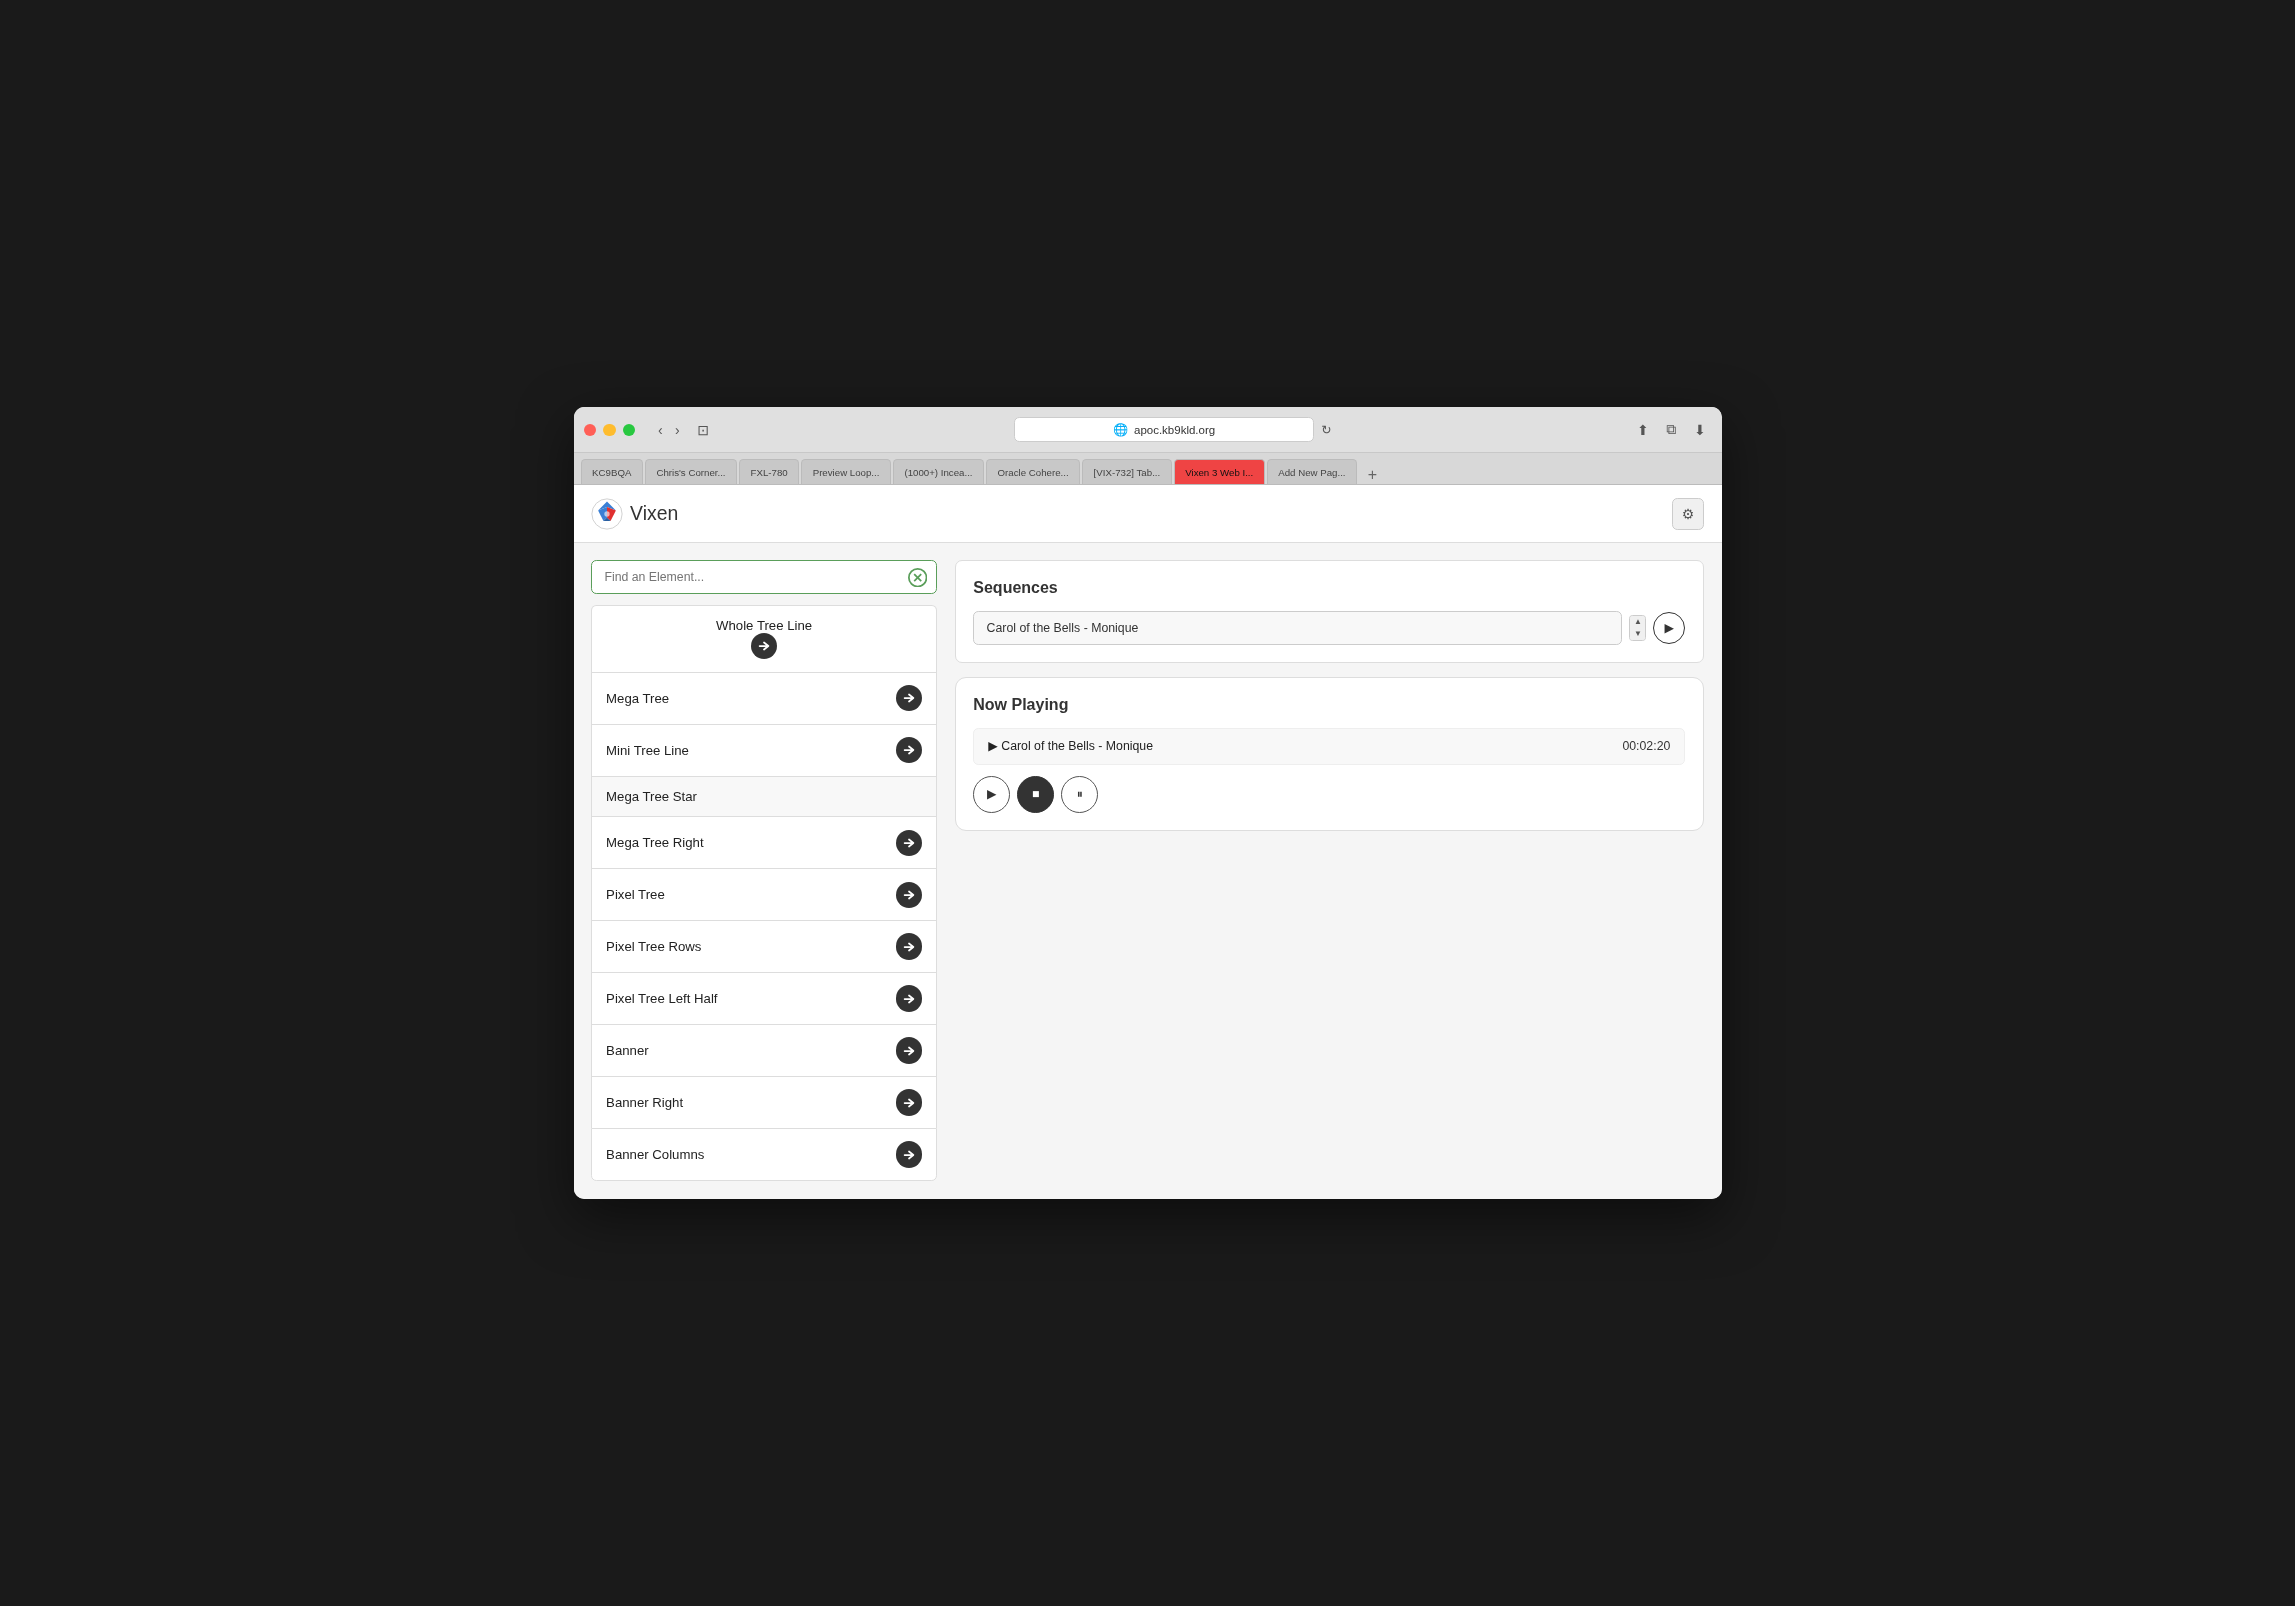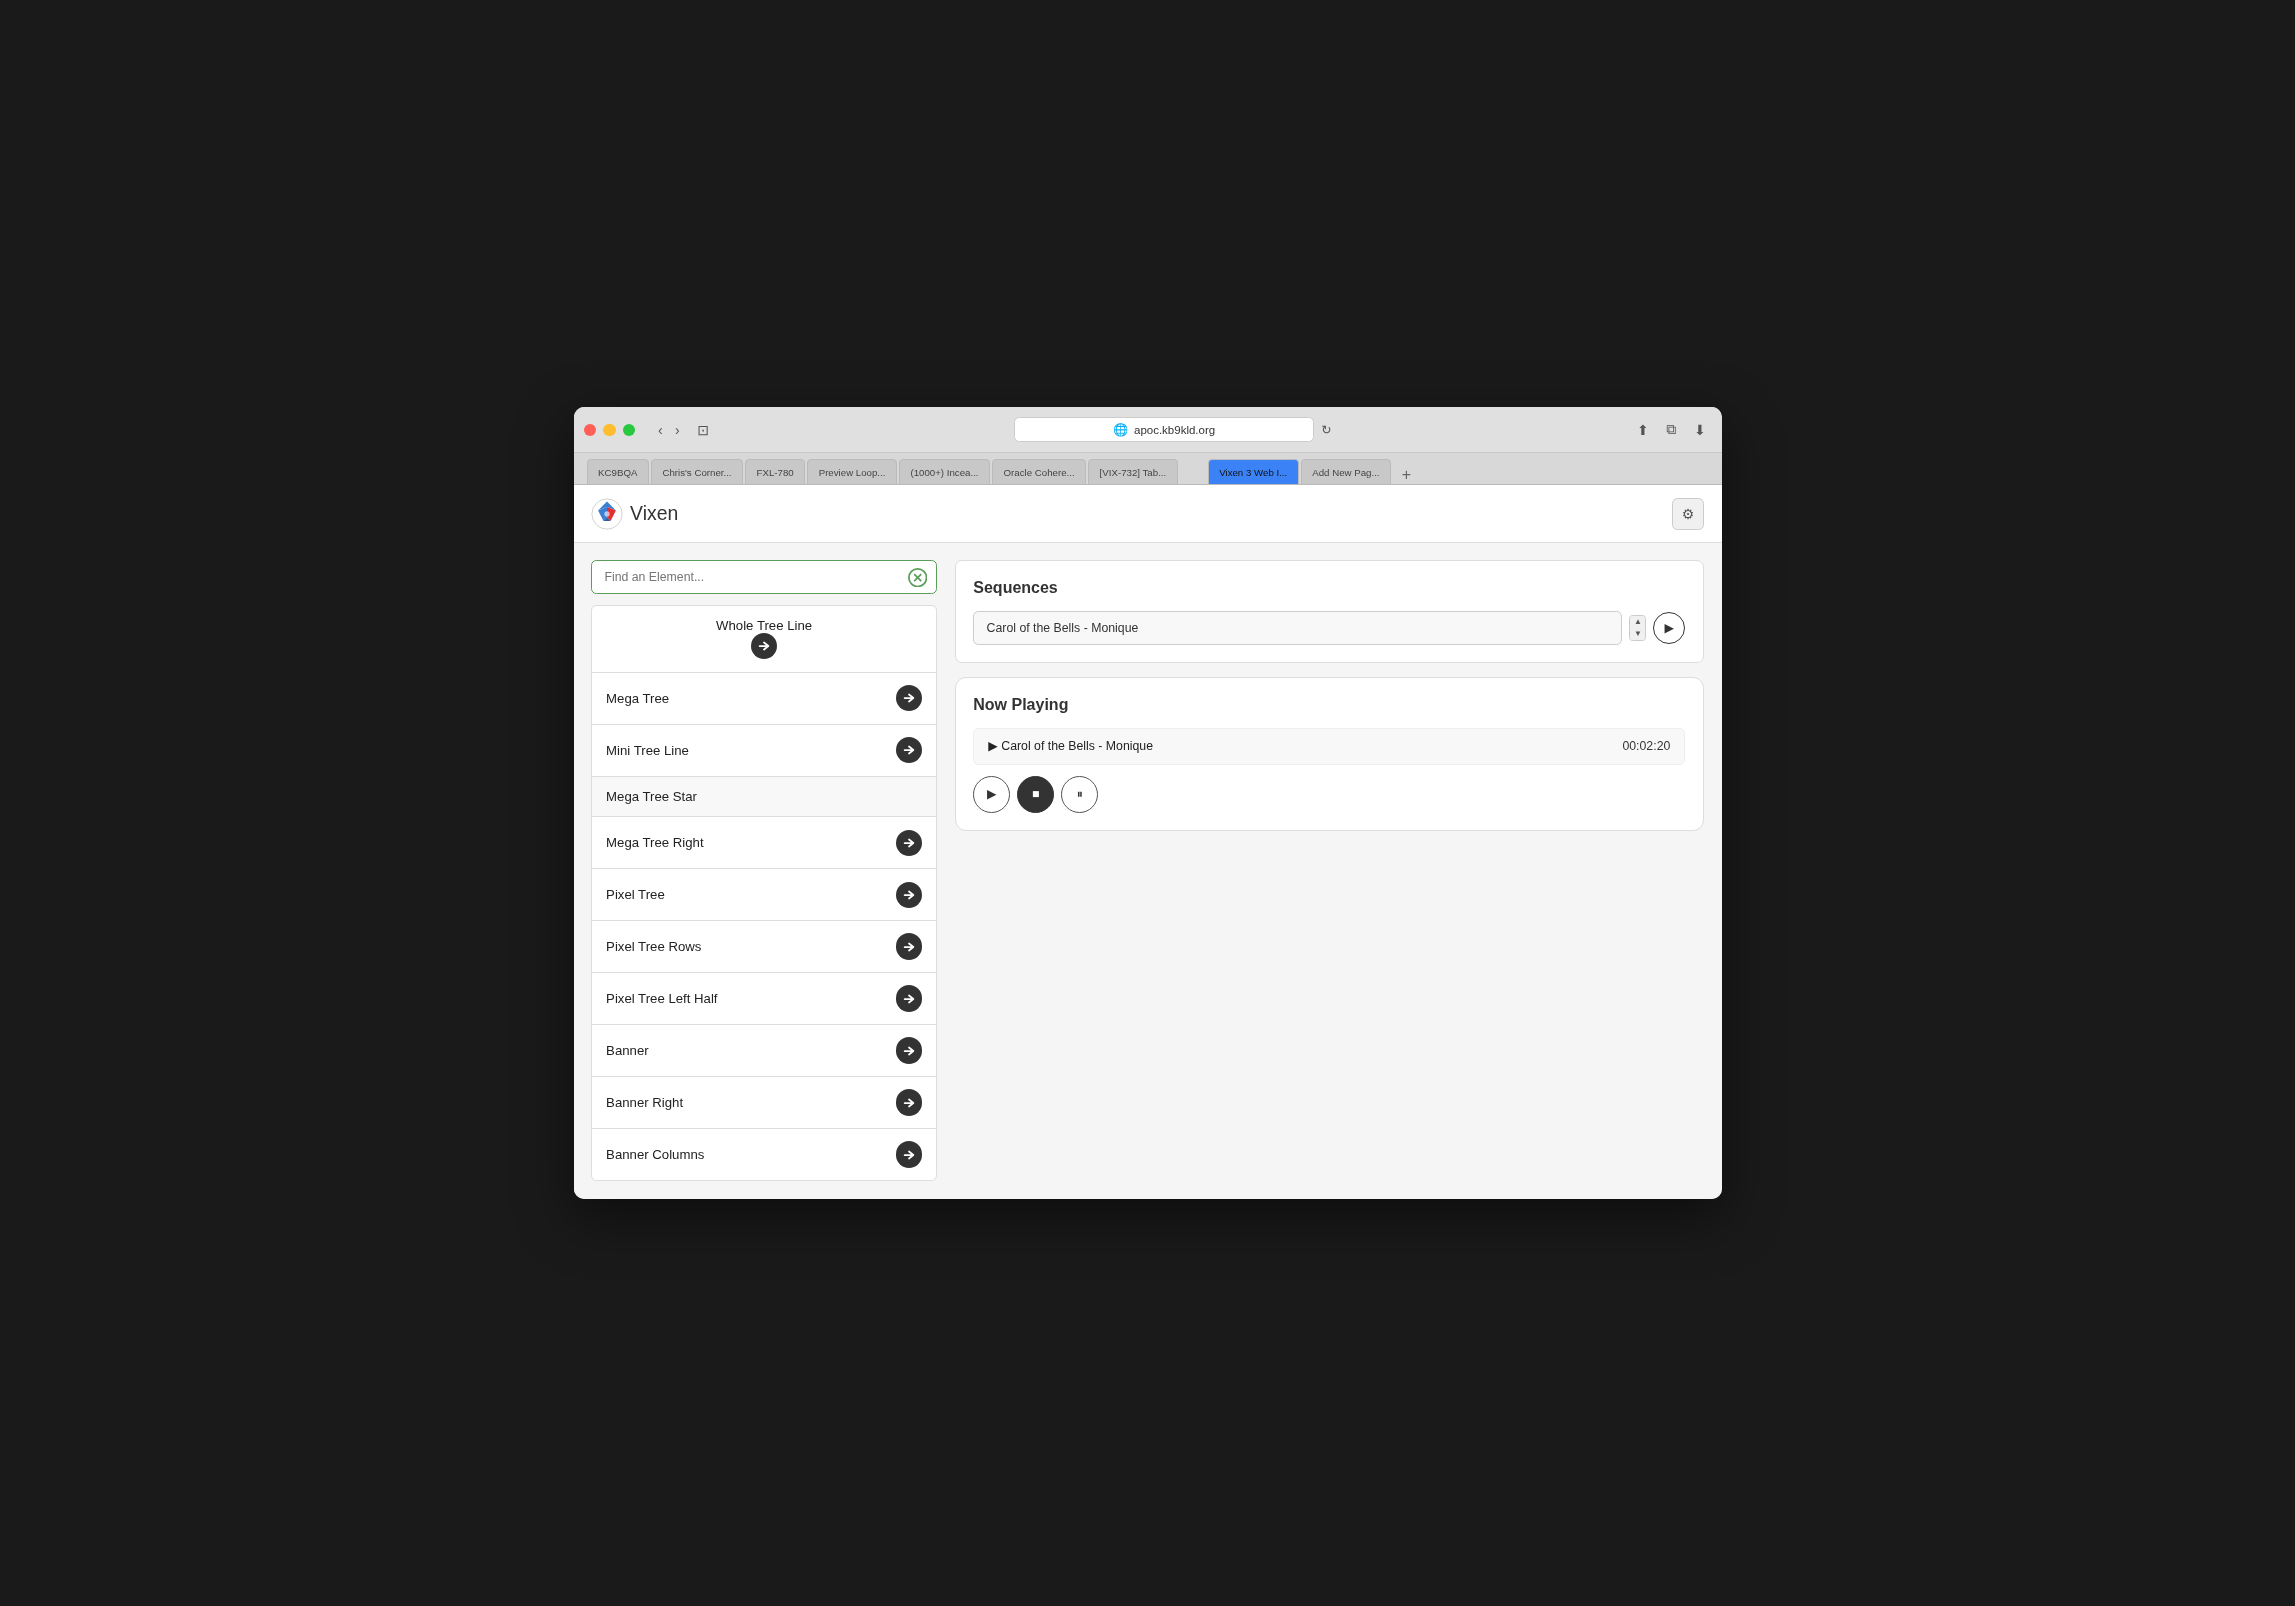--- a/index.html
+++ b/index.html
@@ -106,21 +106,21 @@
       color: #555;
       font-size: 14px;
       padding: 3.5px 5.3px;
     }
     
     .tabs-bar {
       background: #d8d8d8;
       height: 32px;
       display: flex;
       align-items: flex-end;
-      padding: 0 13px;
+      padding: 0 7px;
       border-bottom: 0.9px solid #bbb;
       overflow: hidden;
     }
     .tab {
       height: 25px;
       padding: 0 10.6px;
       font-size: 9.7px;
       color: #444;
       background: #c8c8c8;
       border: 0.9px solid #bbb;
@@ -129,25 +129,24 @@
       display: flex;
       align-items: center;
       cursor: pointer;
       white-space: nowrap;
       max-width: 106px;
       overflow: hidden;
       text-overflow: ellipsis;
       margin-right: 1.8px;
     }
     .tab.active {
-      background: #3b82f6;
+      background: #ef4444;
       color: #111;
       border-color: #bbb;
       border-bottom-color: #ececec;
-      margin-left: 28px;
     }
     .tab-add {
       background: none;
       border: none;
       font-size: 16px;
       color: #666;
       cursor: pointer;
       padding: 0 7px;
       margin-left: 1.8px;
     }

